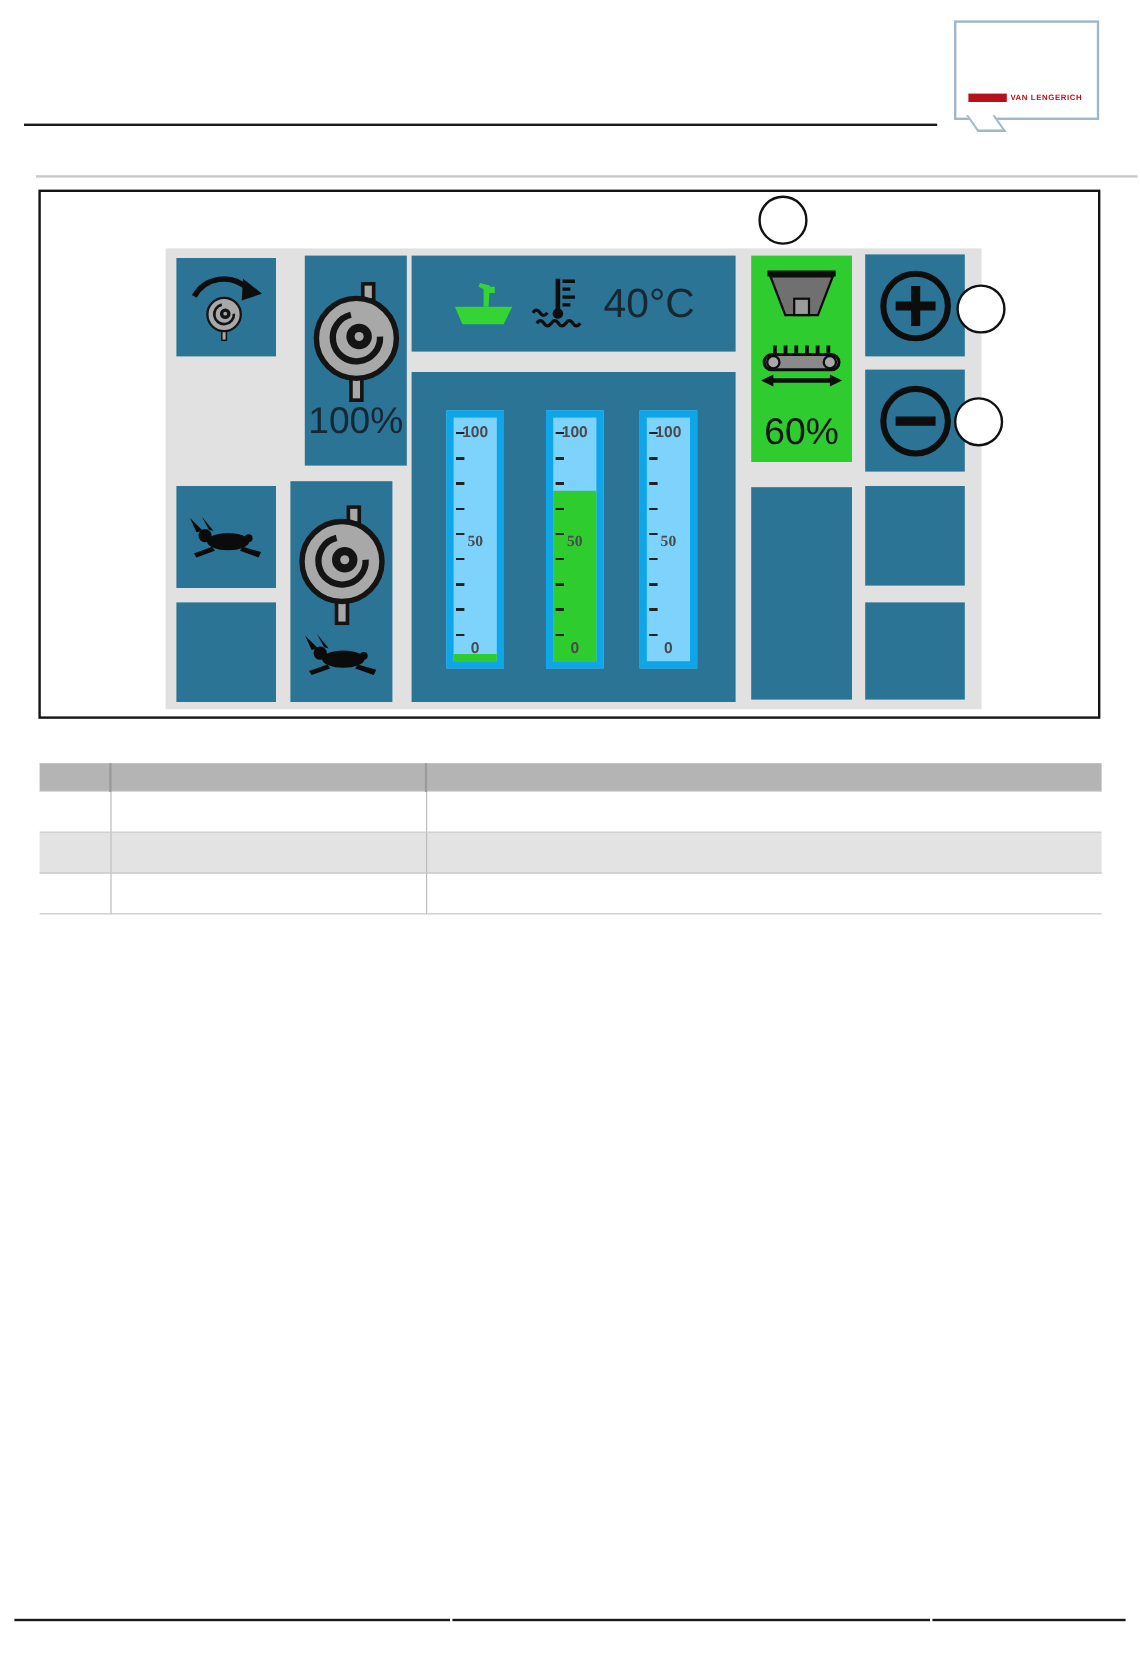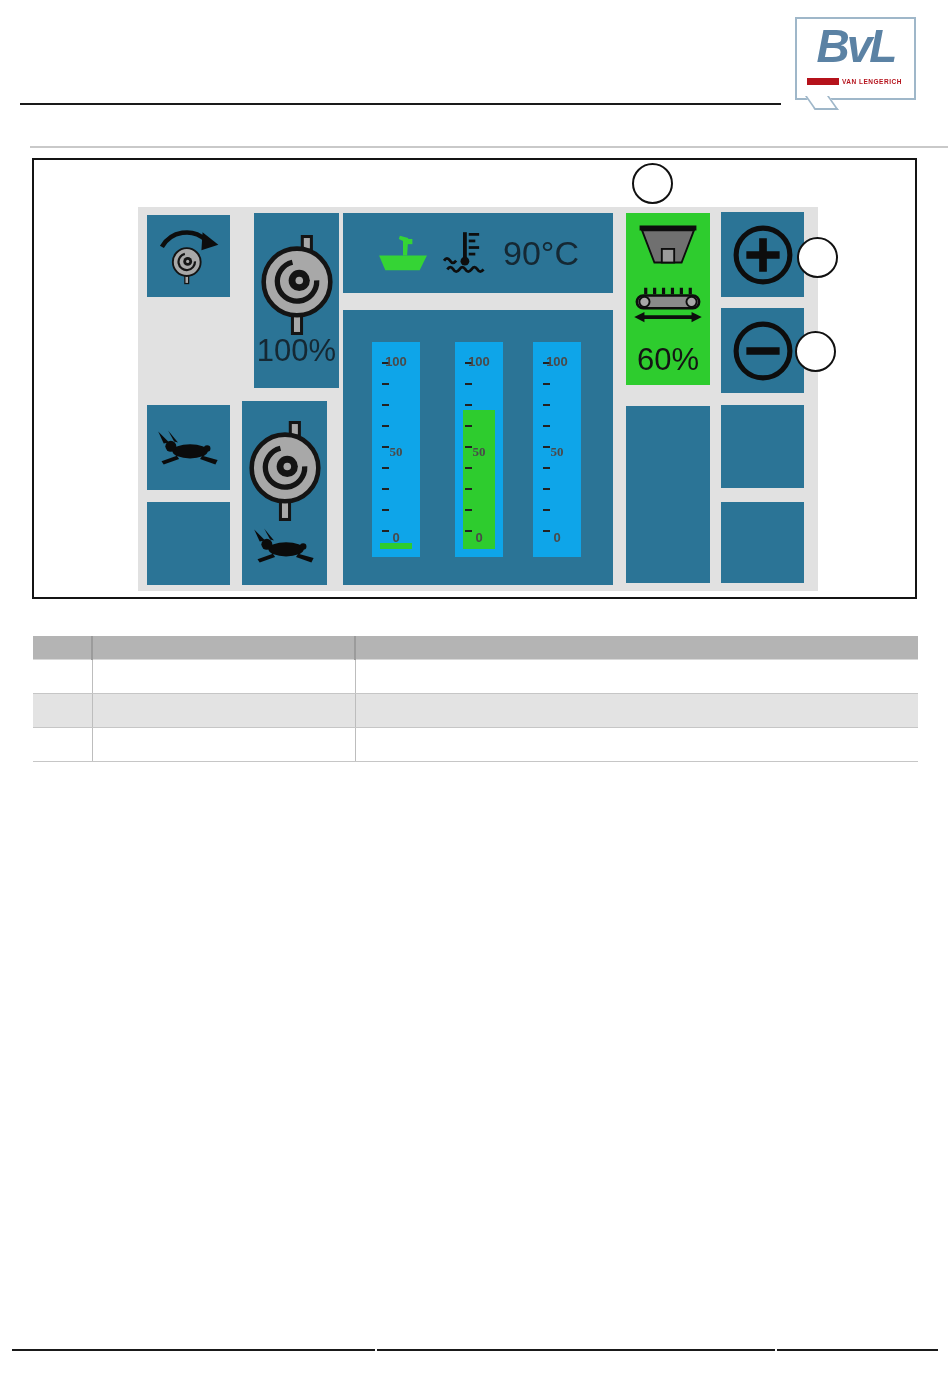--- a/index.html
+++ b/index.html
@@ -45,22 +45,22 @@
   }
   .tile.green{background:#2ecc2e;gap:11px;}
   .t-label{color:#152833;line-height:1;}
   .rev{font-size:21px;font-weight:600;letter-spacing:1px;margin-bottom:2px;}
   .pct{font-size:31px;}
   .temp{font-size:34px;}
   .pct-green{font-size:31px;color:#141414;}
 
   
   .gauge{
-    position:absolute;width:48px;height:215px;background:#0ea5e9;
-    border:8px solid #0ea5e9;box-sizing:border-box;
+    position:absolute;width:48px;height:215px;background:#7dd3fc;
+    border:6px solid #0ea5e9;box-sizing:border-box;
   }
   .gauge-fill{position:absolute;left:0;right:0;bottom:0;background:#2ecc2e;}
   .gauge-ticks{
     position:absolute;left:2px;top:12px;bottom:12px;width:7px;
     background:repeating-linear-gradient(to bottom,#222 0 2px,transparent 2px 21px);
   }
   .g-lab{position:absolute;width:100%;text-align:center;font-size:13px;color:#4a4a4a;font-weight:600;}
   .g-top{top:4px;}
   .g-mid{top:47%;font-family:Liberation Serif, serif;}
   .g-bot{bottom:4px;}
@@ -84,21 +84,20 @@
   .doc-table .brow td:last-child{border-right:none;}
   .doc-table .alt td{background:#e3e3e3;}
 
   
   .foot-seg{top:1349px;height:2px;background:#1a1a1a;}
 </style>
 </head>
 <body>
 
 <div class="abs logo-box">
-  <div class="logo-text">BvL</div>
   <div class="logo-subrow">
     <span class="logo-bar"></span>
     <span class="logo-subtext">VAN LENGERICH</span>
   </div>
   <div class="logo-tail"></div>
 </div>
 <div class="abs header-rule"></div>
 <div class="abs section-rule"></div>
 
 <div class="abs figure-frame">
@@ -180,21 +179,21 @@
       <svg width="46" height="50" viewBox="0 0 84 84">
         <line x1="40" y1="4" x2="40" y2="52" stroke="#0d0d0d" stroke-width="7"></line>
         <circle cx="40" cy="57" r="8" fill="#0d0d0d"></circle>
         <line x1="47" y1="8" x2="66" y2="8" stroke="#0d0d0d" stroke-width="5"></line>
         <line x1="47" y1="20" x2="59" y2="20" stroke="#0d0d0d" stroke-width="5"></line>
         <line x1="47" y1="32" x2="66" y2="32" stroke="#0d0d0d" stroke-width="5"></line>
         <line x1="47" y1="44" x2="59" y2="44" stroke="#0d0d0d" stroke-width="5"></line>
         <path d="M2,56 q5,-8 11,0 q5,8 11,0" fill="none" stroke="#0d0d0d" stroke-width="5"></path>
         <path d="M8,72 q5,-8 11,0 q5,8 11,0 q5,-8 11,0 q5,8 11,0 q5,-8 11,0 q5,8 11,0" fill="none" stroke="#0d0d0d" stroke-width="5"></path>
       </svg>
-      <div class="t-label temp">90°C</div>
+      <div class="t-label temp">40°C</div>
     </div>
 
     <div class="tile" style="left:205px;top:103px;width:270px;height:275px;">
       <div class="gauge" style="left:29px;top:32px;">
         <div class="gauge-fill" style="height: 3%;"></div>
         <div class="gauge-ticks"></div>
         <span class="g-lab g-top">100</span>
         <span class="g-lab g-mid">50</span>
         <span class="g-lab g-bot">0</span>
       </div>

